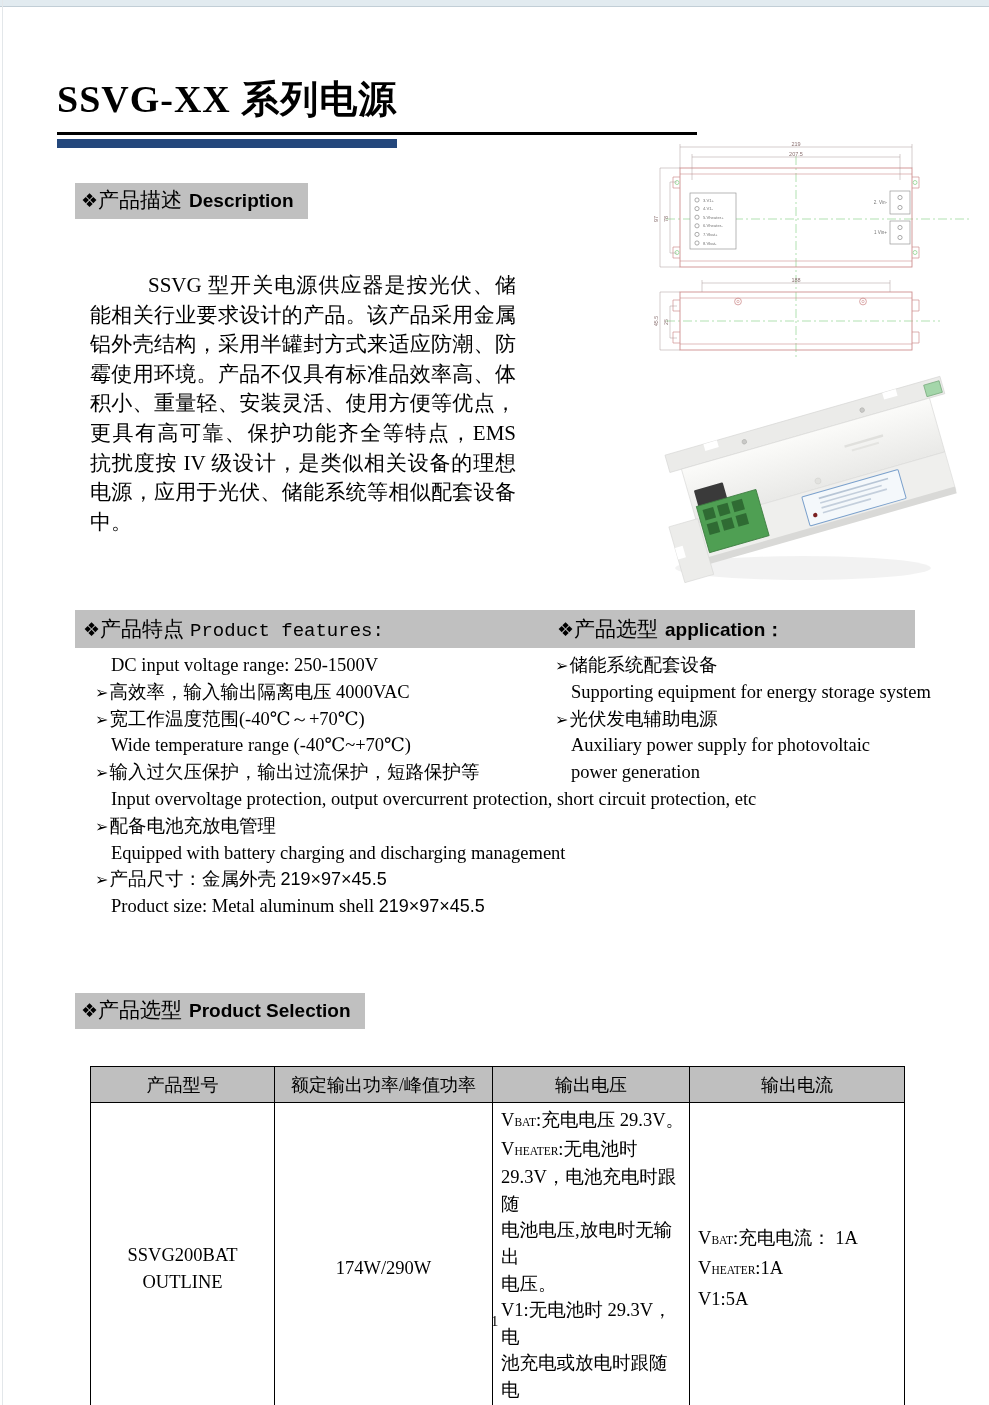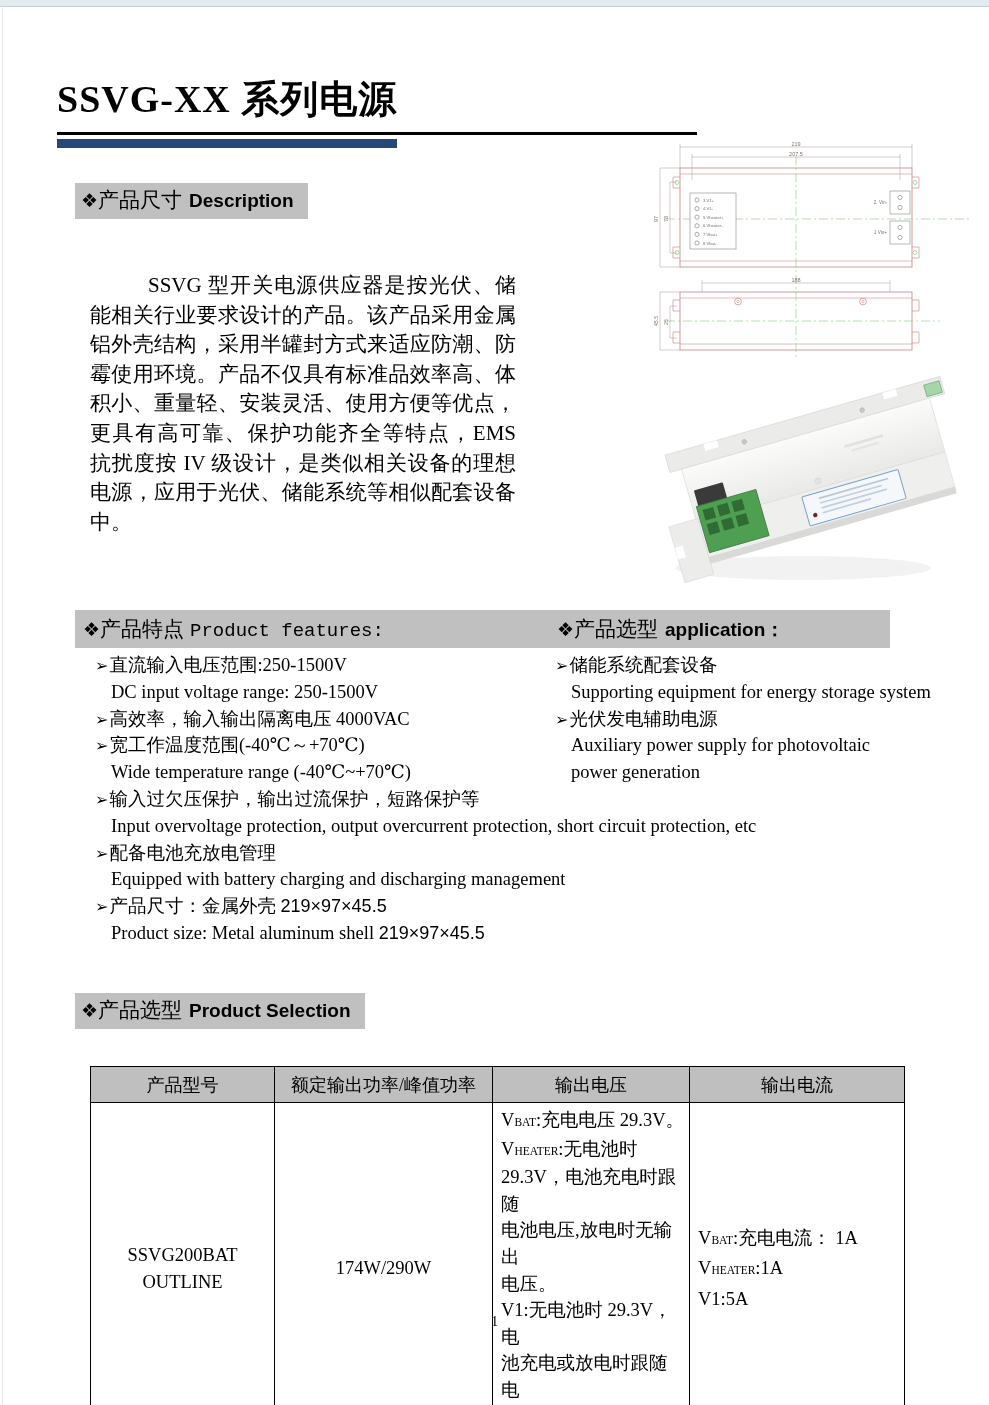--- a/index.html
+++ b/index.html
@@ -17,21 +17,21 @@
   .sec-header{position:absolute;background:#c0c0c0;padding:3px 14px 5px 6px;white-space:nowrap;}
   .sec-marker{font-size:19px;}
   .sec-zh{font-size:21px;}
   .sec-en{font-family:"Liberation Sans","DejaVu Sans",sans-serif;font-weight:bold;font-size:19px;margin-left:7px;}
 
   
   .desc-para{position:absolute;left:90px;top:243px;width:426px;font-size:21px;line-height:29.6px;
              text-align:justify;text-indent:58px;margin-top:28px;}
 
   
-  .feat-bar{position:absolute;left:75px;top:610px;width:815px;height:38px;background:#c0c0c0;}
+  .feat-bar{position:absolute;left:75px;top:610px;width:815px;height:38px;background:#c0c0c0;padding-left:25px;}
   .feat-bar .hgroup{position:absolute;top:0;height:38px;line-height:38px;white-space:nowrap;}
   .hgroup .sec-zh{font-size:21px;}
   .hgroup-left{left:8px;}
   .hgroup-right{left:482px;}
   .sec-en-mono{font-family:"Liberation Mono","DejaVu Sans Mono",monospace;font-size:19px;margin-left:6px;}
   .sec-en-bold{font-family:"Liberation Sans","DejaVu Sans",sans-serif;font-weight:bold;font-size:19px;margin-left:7px;}
 
   
   .blist{position:absolute;white-space:nowrap;}
   #features-list{left:95px;top:652px;width:760px;}
@@ -67,21 +67,21 @@
 <div id="page">
   <div class="top-edge"></div>
   <div class="left-edge"></div>
 
   <div class="doc-title">
     <span class="t-underline">SSVG-XX 系列电源</span>
   </div>
   <div class="title-rule"></div>
 
   <div class="sec-header" style="left:75px;top:183px;">
-    <span class="sec-marker">❖</span><span class="sec-zh">产品尺寸</span><span class="sec-en">Description</span>
+    <span class="sec-marker">❖</span><span class="sec-zh">产品描述</span><span class="sec-en">Description</span>
   </div>
 
   <div class="desc-para">SSVG 型开关电源供应器是按光伏、储能相关行业要求设计的产品。该产品采用金属铝外壳结构，采用半罐封方式来适应防潮、防霉使用环境。产品不仅具有标准品效率高、体积小、重量轻、安装灵活、使用方便等优点，更具有高可靠、保护功能齐全等特点，EMS 抗扰度按 IV 级设计，是类似相关设备的理想电源，应用于光伏、储能系统等相似配套设备中。</div>
 
   <svg class="drawing-svg" width="335" height="220" viewBox="0 0 335 220">
 
     <path d="M16 79 H320" stroke="#8fd48f" stroke-width="0.7" stroke-dasharray="9 3 2 3" fill="none"></path>
     <path d="M146 16 V218" stroke="#8fd48f" stroke-width="0.7" stroke-dasharray="9 3 2 3" fill="none"></path>
     <path d="M16 181 H290" stroke="#8fd48f" stroke-width="0.7" stroke-dasharray="9 3 2 3" fill="none"></path>
 
@@ -199,21 +199,20 @@
   <div class="feat-bar">
     <div class="hgroup hgroup-left">
       <span class="sec-marker">❖</span><span class="sec-zh">产品特点</span><span class="sec-en-mono">Product features:</span>
     </div>
     <div class="hgroup hgroup-right">
       <span class="sec-marker">❖</span><span class="sec-zh">产品选型</span><span class="sec-en-bold">application：</span>
     </div>
   </div>
 
   <div id="features-list" class="blist">
-      <div class="li-line li-zh"><span class="bullet">➢</span>直流输入电压范围:250-1500V</div>
       <div class="li-line li-en">DC input voltage range: 250-1500V</div>
       <div class="li-line li-zh"><span class="bullet">➢</span>高效率，输入输出隔离电压 4000VAC</div>
       <div class="li-line li-zh"><span class="bullet">➢</span>宽工作温度范围(-40℃～+70℃)</div>
       <div class="li-line li-en">Wide temperature range (-40℃~+70℃)</div>
       <div class="li-line li-zh"><span class="bullet">➢</span>输入过欠压保护，输出过流保护，短路保护等</div>
       <div class="li-line li-en">Input overvoltage protection, output overcurrent protection, short circuit protection, etc</div>
       <div class="li-line li-zh"><span class="bullet">➢</span>配备电池充放电管理</div>
       <div class="li-line li-en">Equipped with battery charging and discharging management</div>
       <div class="li-line li-zh"><span class="bullet">➢</span>产品尺寸：金属外壳 <span class="num-sans">219×97×45.5</span></div>
       <div class="li-line li-en">Product size: Metal aluminum shell <span class="num-sans">219×97×45.5</span></div>

